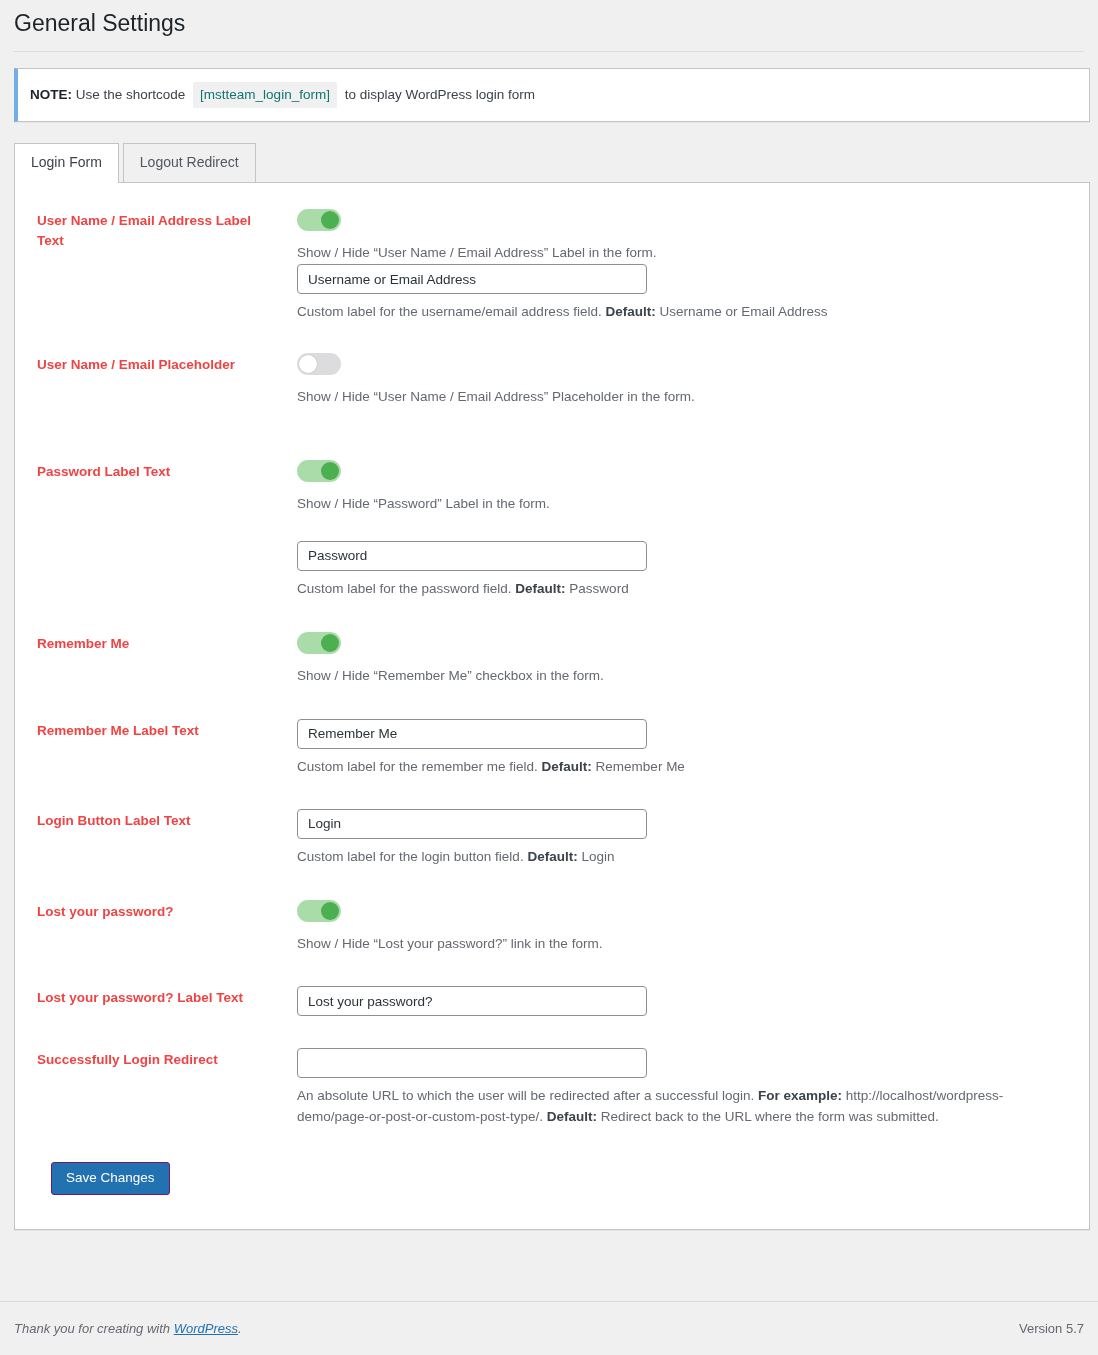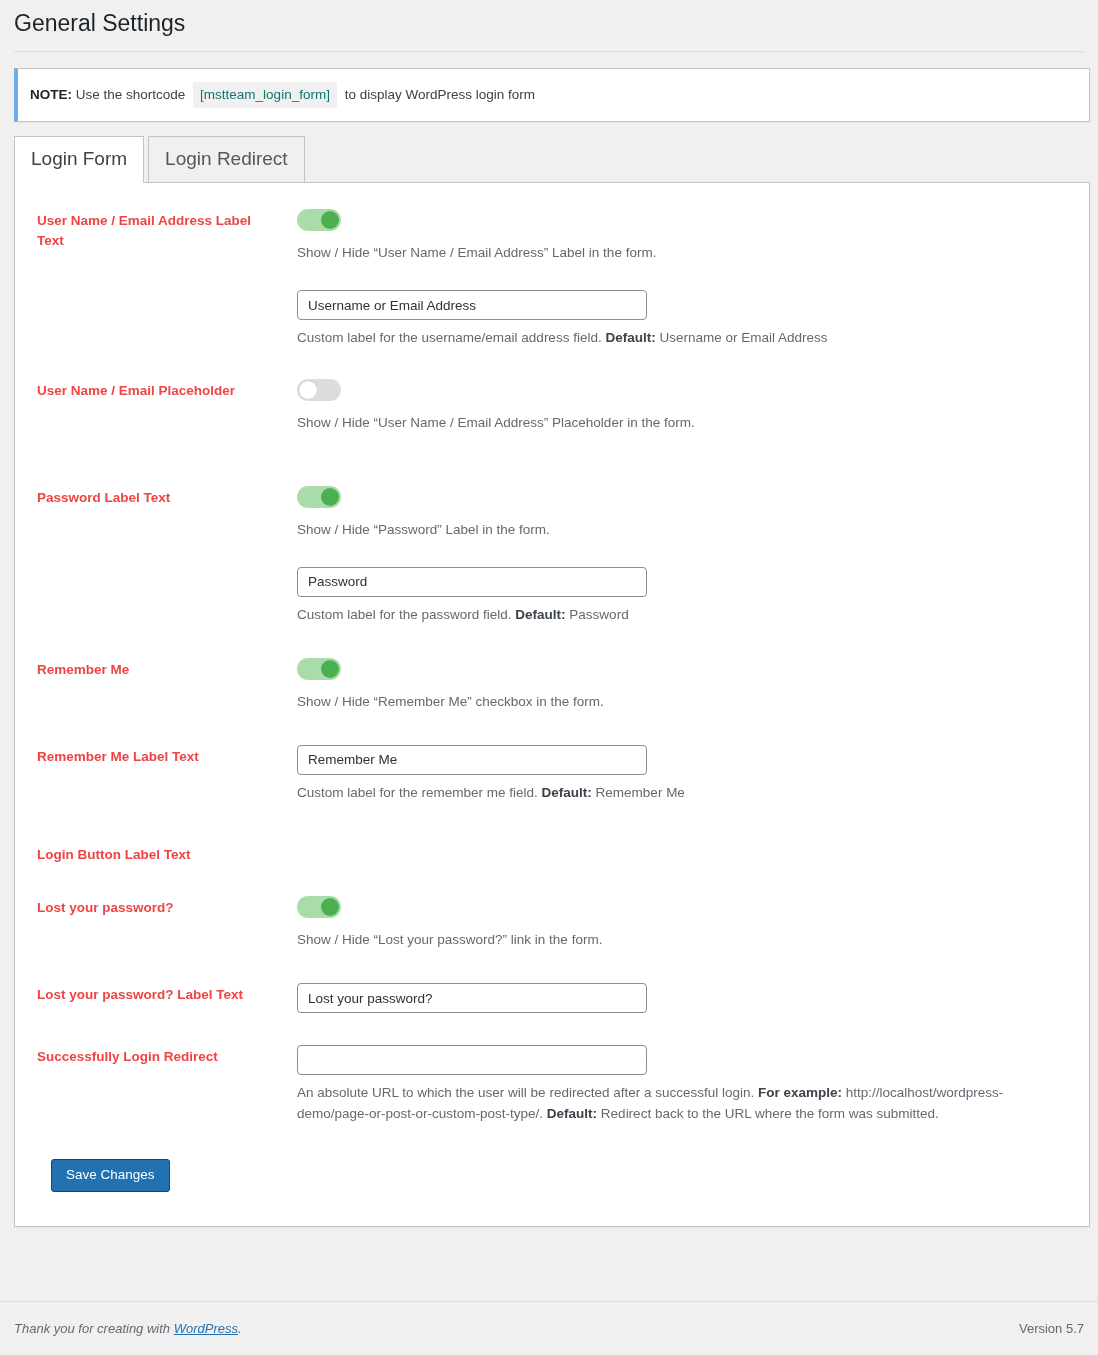--- a/index.html
+++ b/index.html
@@ -55,21 +55,21 @@
   
   .tabs {
     margin: 22px 0 0 14px;
     display: flex;
     align-items: flex-end;
     height: 38px;
     position: relative;
     z-index: 2;
   }
   .tab {
-    font-size: 19px;
+    font-size: 14px;
     color: #50575e;
     padding: 9px 16px 10px 16px;
     border: 1px solid #c3c4c7;
     border-bottom: none;
     background: #f0f0f1;
     margin-right: 4px;
     line-height: 1.4;
     cursor: pointer;
     position: relative;
   }
@@ -205,35 +205,35 @@
 
   <div class="notice">
     <b>NOTE:</b>
     <span>Use the shortcode</span>
     <span class="code-badge">[mstteam_login_form]</span>
     <span>to display WordPress login form</span>
   </div>
 
   <div class="tabs">
     <div class="tab active">Login Form</div>
-    <div class="tab">Login Redirect</div>
+    <div class="tab">Logout Redirect</div>
   </div>
 
   <div class="card">
 
     <div class="row">
       <div class="row-label">User Name / Email Address Label Text</div>
       <div class="row-control">
         <div class="control-indent">
           <div class="toggle on s-toggle">
             <span class="knob"></span>
           </div>
           <div class="help">Show / Hide “User Name / Email Address” Label in the form.</div>
         </div>
-        <div class="control-indent" style="margin-top:26px;">
+        <div class="control-indent" style="">
           <input class="text-input" type="text" value="Username or Email Address" style="">
           <div class="help">
             <span>Custom label for the username/email address field. </span><b>Default:</b><span> Username or Email Address</span>
           </div>
         </div>
       </div>
     </div>
 
     <div class="row" style="margin-top:30px;">
       <div class="row-label">User Name / Email Placeholder</div>
@@ -283,22 +283,30 @@
       <div class="row-control">
         <div class="control-indent">
           <input class="text-input" type="text" value="Remember Me" style="">
           <div class="help">
             <span>Custom label for the remember me field. </span><b>Default:</b><span> Remember Me</span>
           </div>
         </div>
       </div>
     </div>
 
-    <div class="row" style="margin-top:39px;">
+    <div class="row" style="margin-top:31px;">
       <div class="row-label">Login Button Label Text</div>
+      <div class="row-control">
+        <div class="control-indent">
+          <input class="text-input" type="text" value="Login" style="">
+          <div class="help">
+            <span>Custom label for the login button field. </span><b>Default:</b><span> Login</span>
+          </div>
+        </div>
+      </div>
     </div>
 
     <div class="row" style="margin-top:32px;">
       <div class="row-label">Lost your password?</div>
       <div class="row-control">
         <div class="control-indent">
           <div class="toggle on s-toggle">
             <span class="knob"></span>
           </div>
           <div class="help">Show / Hide “Lost your password?” link in the form.</div>

